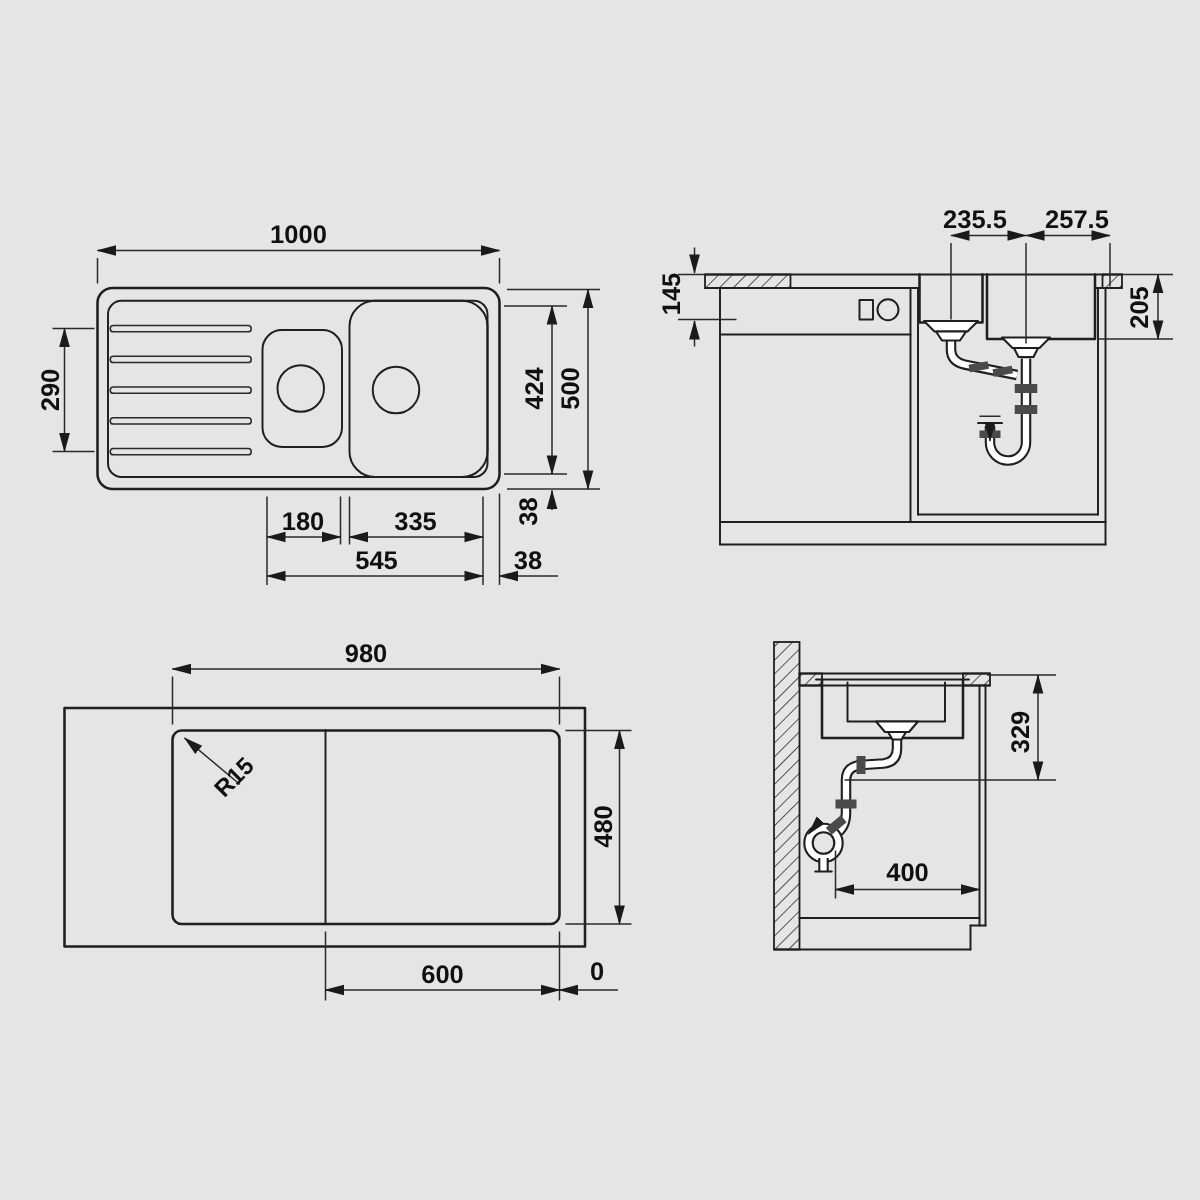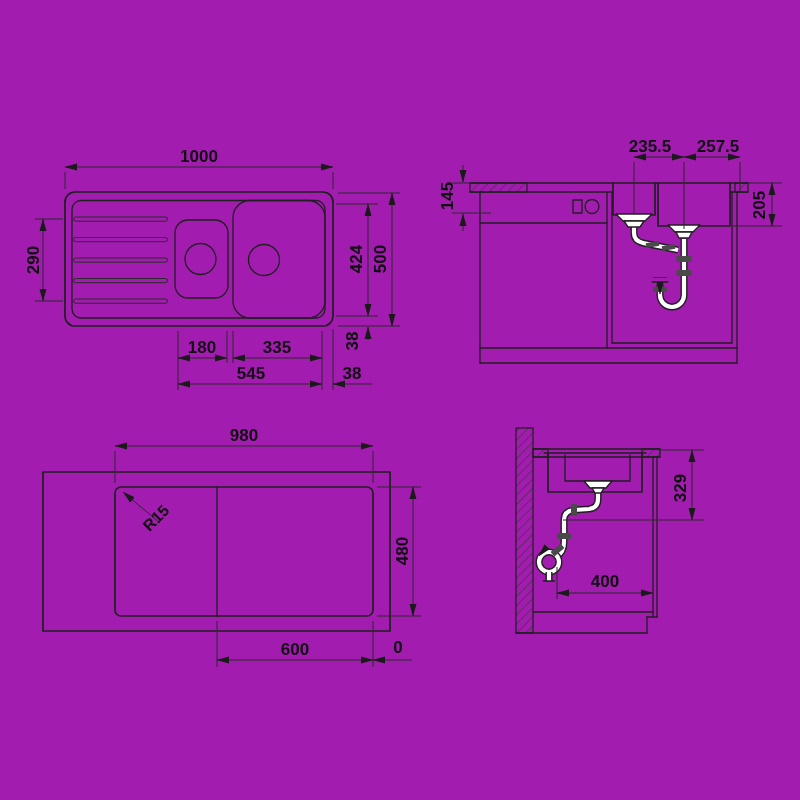--- a/index.html
+++ b/index.html
@@ -1,16 +1,16 @@
 <!DOCTYPE html>
 <html><head>
 <meta charset="utf-8">
 <style>
   html,body{margin:0;padding:0;background:#fff;}
-  #stage{position:relative;width:800px;height:800px;background:#a21caf;overflow:hidden;
+  #stage{position:relative;width:800px;height:800px;background:#e5e5e5;overflow:hidden;
          font-family:"Liberation Sans", sans-serif;}
   svg{display:block}
   .o  {fill:none;stroke:#1f1f1f;stroke-width:1.7;stroke-linejoin:round;stroke-linecap:round}
   .o2 {fill:none;stroke:#1f1f1f;stroke-width:1.3;stroke-linejoin:round;stroke-linecap:round}
   .t  {fill:none;stroke:#2a2a2a;stroke-width:1;stroke-linecap:butt}
   .pipeo{fill:none;stroke:#1f1f1f;stroke-width:7;stroke-linejoin:round;stroke-linecap:butt}
   .pipei{fill:none;stroke:#ffffff;stroke-width:4.2;stroke-linejoin:round;stroke-linecap:butt}
   .fl {fill:#ffffff;stroke:#1f1f1f;stroke-width:1.4;stroke-linejoin:round}
   .cp {fill:#4a4a4a;stroke:none}
   .hatch{fill:url(#hp);stroke:#1f1f1f;stroke-width:1.2}

